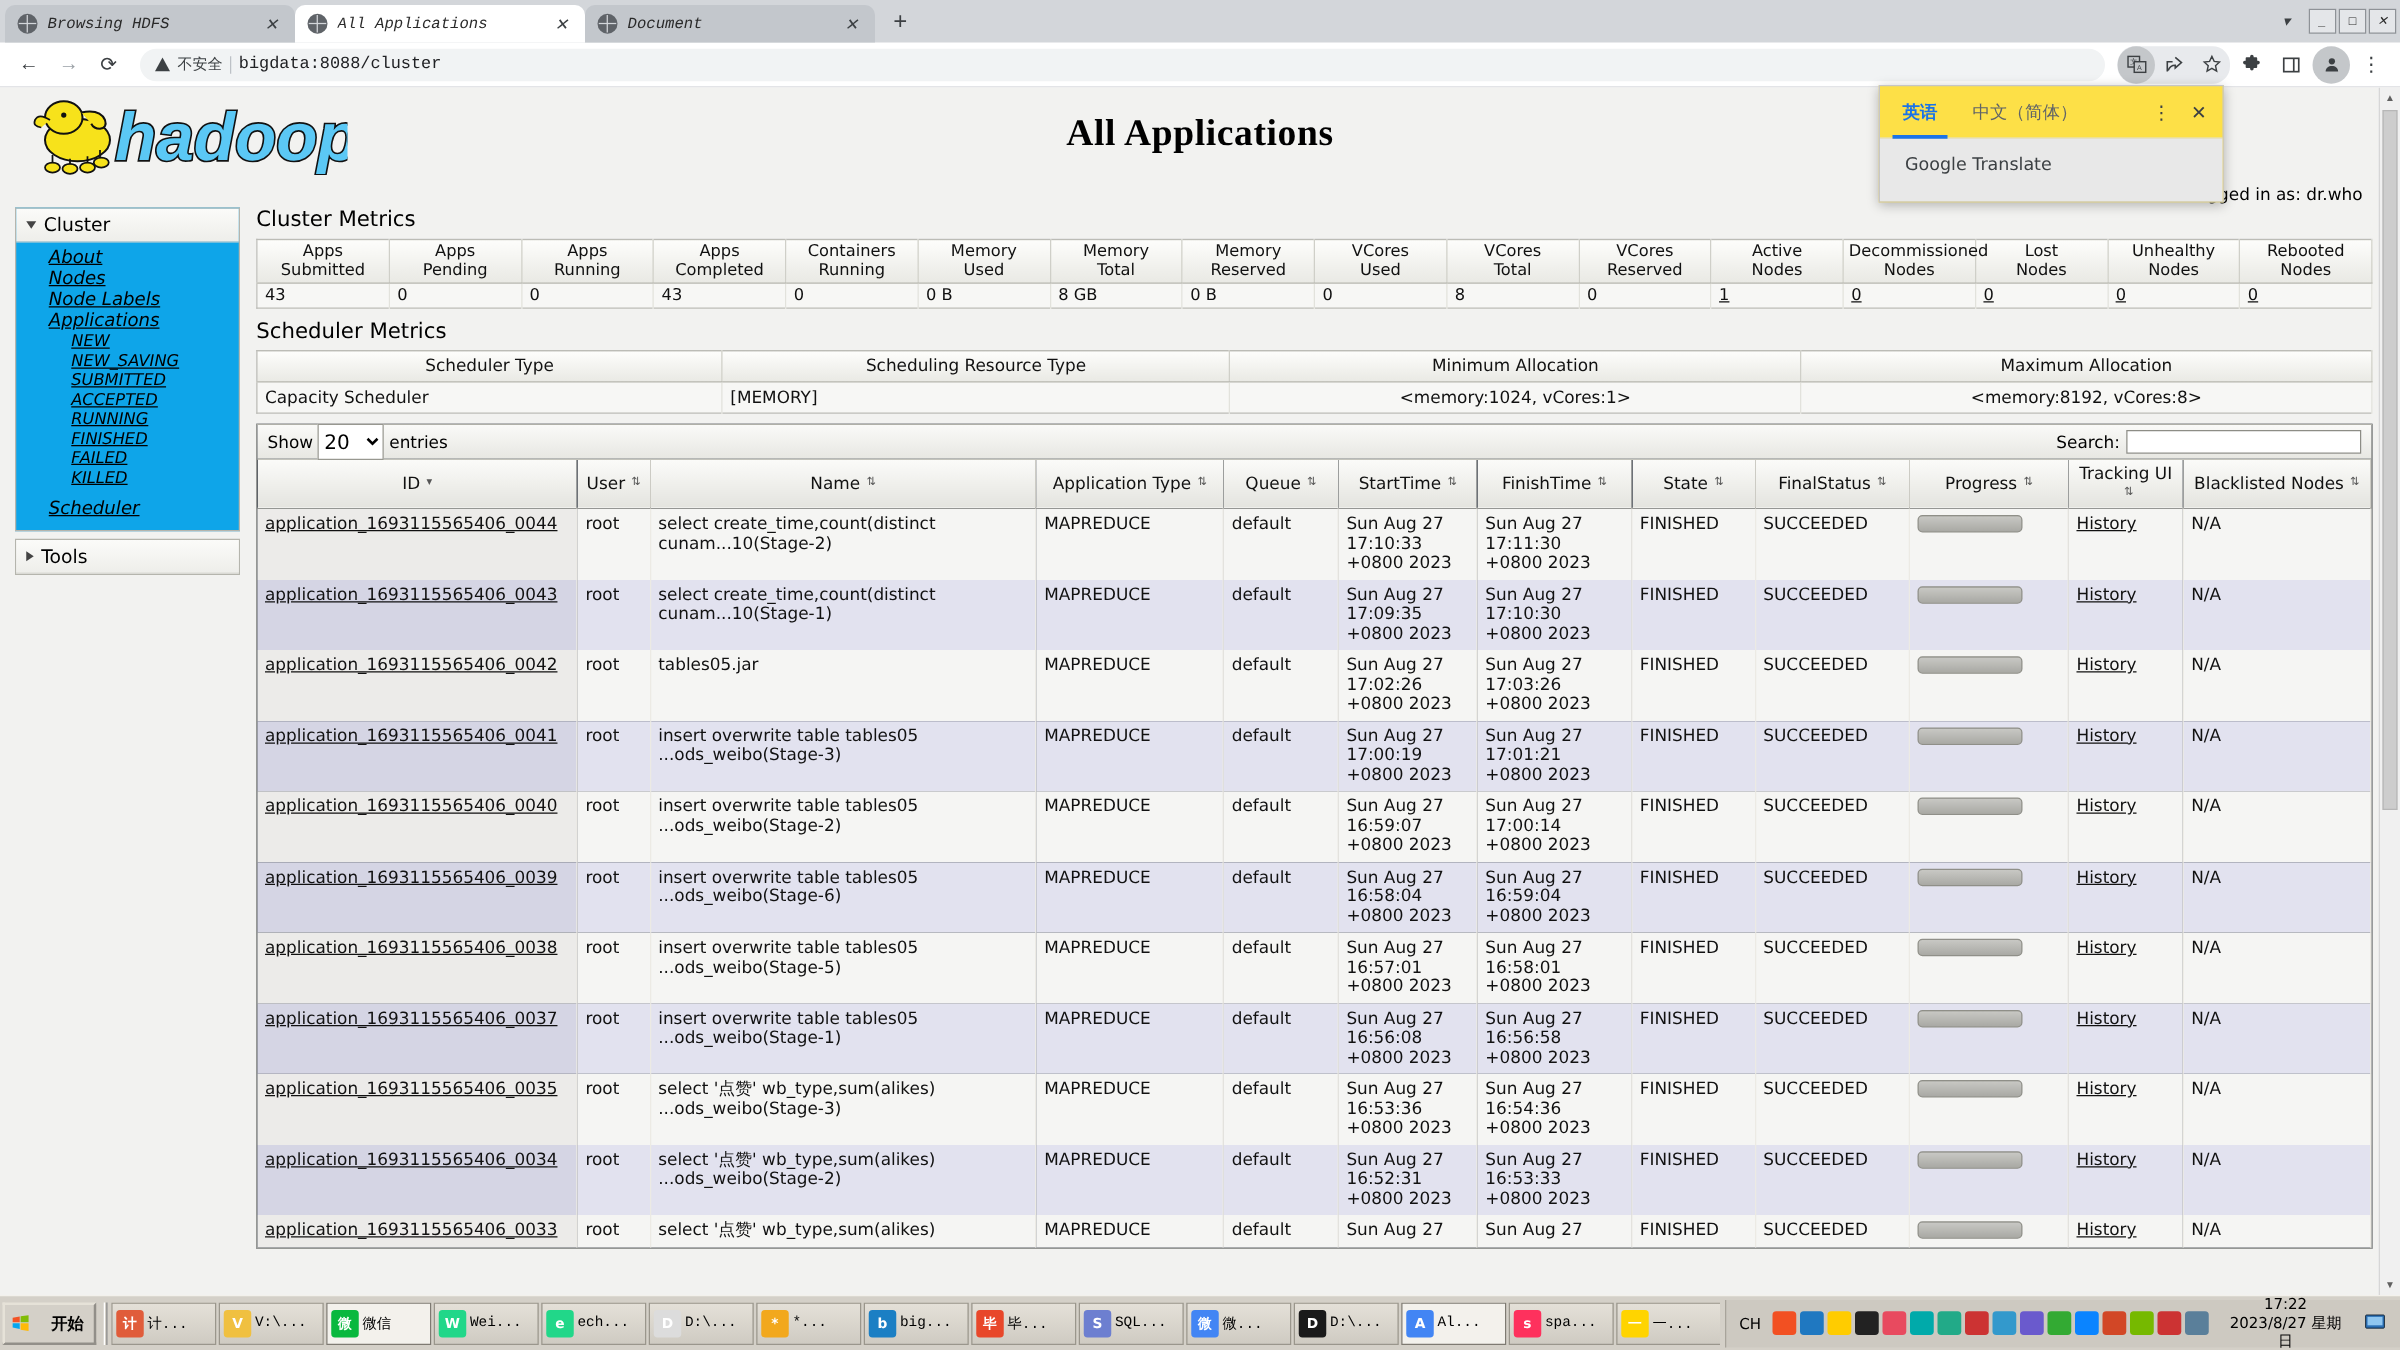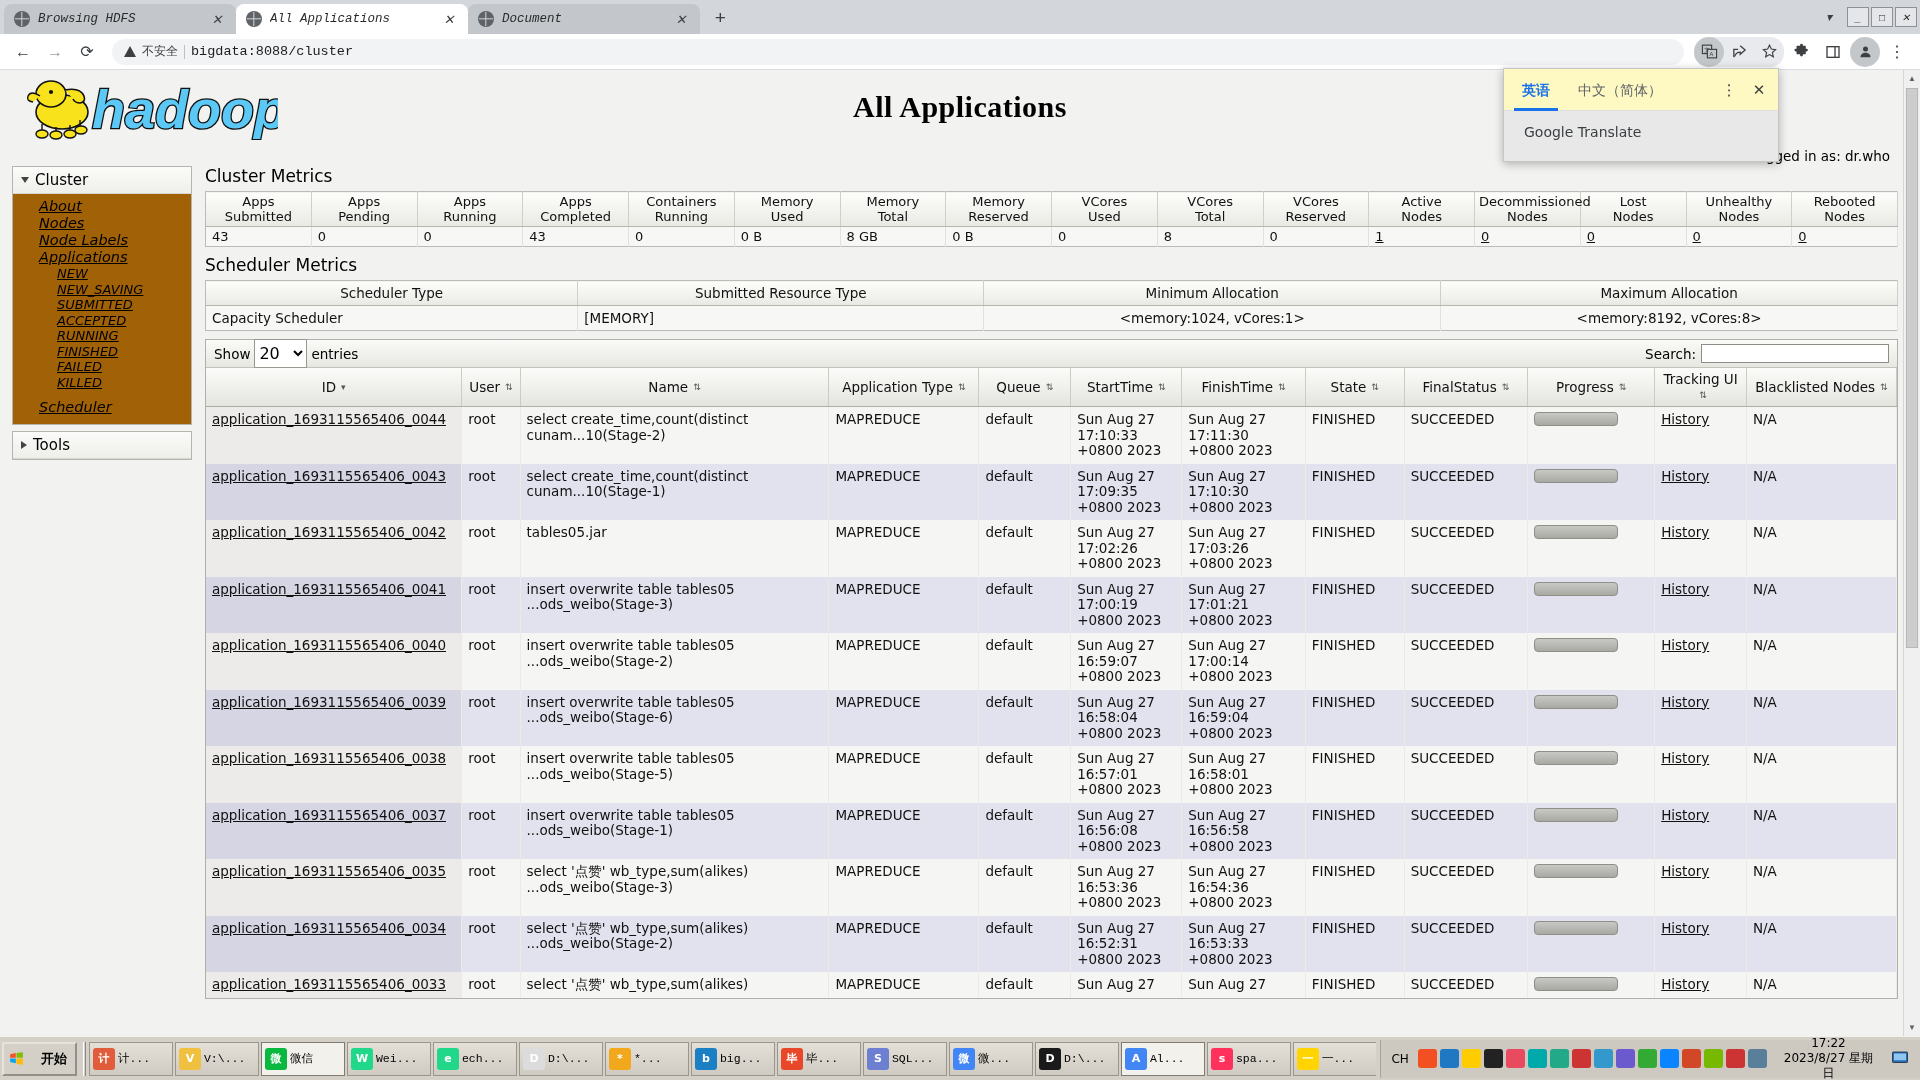--- a/index.html
+++ b/index.html
@@ -97,21 +97,21 @@
     font-family: "Liberation Mono", monospace;
     white-space: nowrap; overflow: hidden;
   }
   #toolbar-right { display: flex; align-items: center; gap: 2px; }
   .pillgroup { display: flex; align-items: center; background: #e8eaed; border-radius: 14px; }
   .pillgroup .tb-icon.on { background: #c4c7ca; }
 
   
   #translate-popup {
     position: absolute; left: 1503px; top: 68px;
-    width: 276px; background: #fef9c3;
+    width: 276px; background: #fde047;
     border: 1px solid #c6c6c6;
     box-shadow: 0 2px 9px rgba(0,0,0,0.28);
     z-index: 50;
   }
   #translate-tabs {
     display: flex; align-items: center; height: 42px;
     padding: 0 4px; border-bottom: 1px solid #e0e0e0;
     position: relative;
   }
   .tr-lang {
@@ -172,21 +172,21 @@
     font-size: 13.5px; color: #000;
     font-family: "DejaVu Sans", sans-serif;
   }
 
   
   #sidebar {
     position: absolute; left: 12px; top: 96px; width: 180px;
     font-family: "DejaVu Sans", sans-serif;
   }
   .sb-panel {
-    border: 1px solid #b5b5ad; background: #a16207;
+    border: 1px solid #b5b5ad; background: #0ea5e9;
     margin-bottom: 6px;
   }
   .sb-head {
     padding: 4px 8px; font-size: 15px; color: #000;
     border-bottom: 1px solid #d8d8d2;
     background: linear-gradient(to bottom, #fbfbf9, #eeeeea);
     display: flex; align-items: center; gap: 6px;
   }
   .caret-down { width:0;height:0;border-left:4px solid transparent;border-right:4px solid transparent;border-top:6px solid #444; }
   .caret-right { width:0;height:0;border-top:4px solid transparent;border-bottom:4px solid transparent;border-left:6px solid #444; }
@@ -509,21 +509,21 @@
               <td><a href="#">0</a></td>
             </tr>
           </tbody>
       </table>
 
       <div class="sec-title" style="margin-top:8px">Scheduler Metrics</div>
       <table class="sched">
         <thead>
             <tr>
           <th style="width:22%">Scheduler Type</th>
-          <th style="width:24%">Submitted Resource Type</th>
+          <th style="width:24%">Scheduling Resource Type</th>
           <th style="width:27%">Minimum Allocation</th>
           <th style="width:27%">Maximum Allocation</th>
         </tr>
           </thead>
         <tbody>
             <tr>
           <td>Capacity Scheduler</td>
           <td>[MEMORY]</td>
           <td class="c">&lt;memory:1024, vCores:1&gt;</td>
           <td class="c">&lt;memory:8192, vCores:8&gt;</td>

